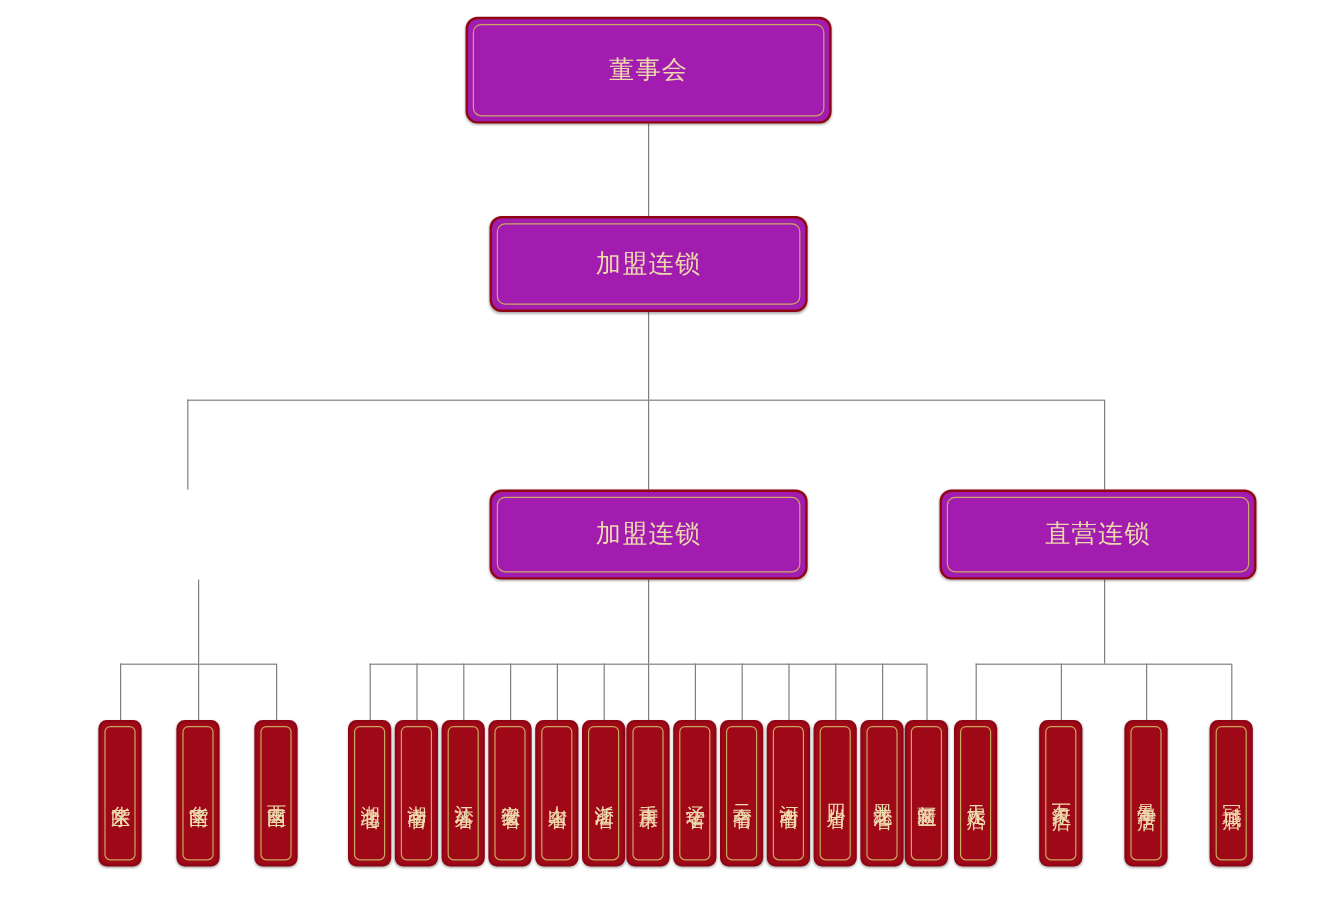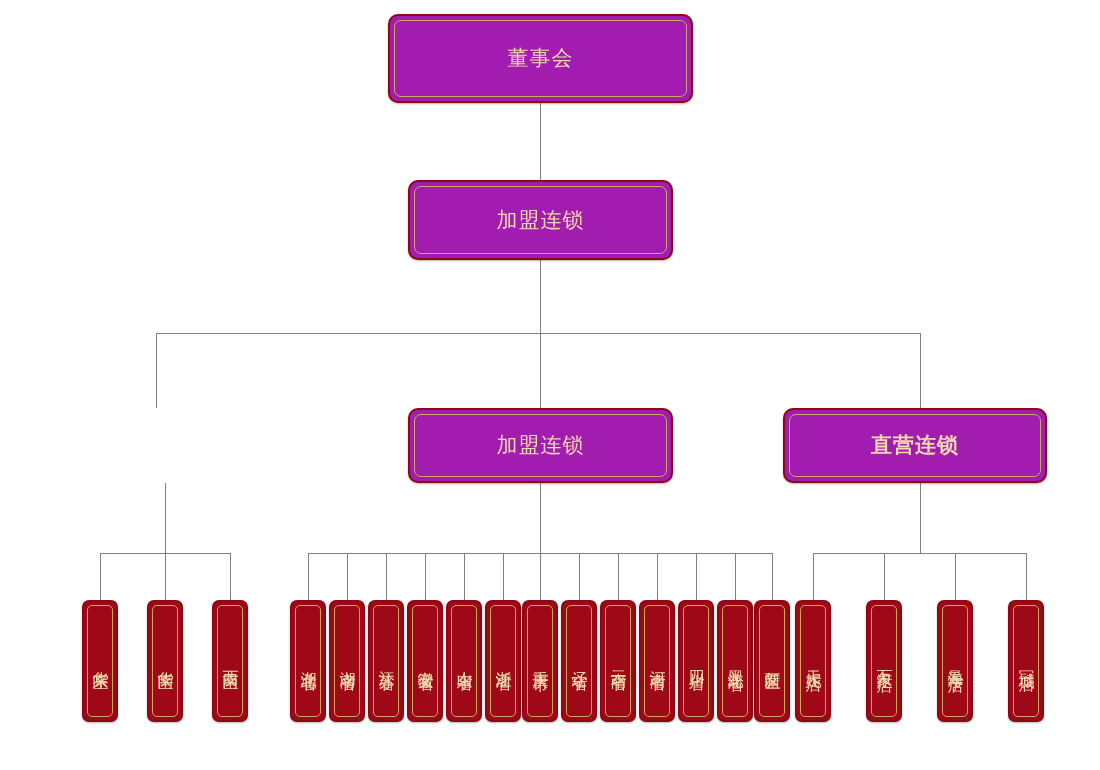--- a/index.html
+++ b/index.html
@@ -152,21 +152,21 @@
     <span class="label">董事会</span>
   </div>
 
   <div class="node node-l2" style="left:408px; top:180px; width:265px; height:80px;">
     <span class="label">加盟连锁</span>
   </div>
 
   <div class="node node-l3" style="left:408px; top:408px; width:265px; height:75px;">
     <span class="label">加盟连锁</span>
   </div>
-  <div class="node node-l3" style="left:783px; top:408px; width:264px; height:75px;font-weight:bold;">
+  <div class="node node-l3" style="left:783px; top:408px; width:264px; height:75px;">
     <span class="label">直营连锁</span>
   </div>
 
   <div class="leaf" style="left:82px;  top:600px;">
     <span class="label">华东区</span>
   </div>
   <div class="leaf" style="left:147px; top:600px;">
     <span class="label">华南区</span>
   </div>
   <div class="leaf" style="left:212px; top:600px;">

